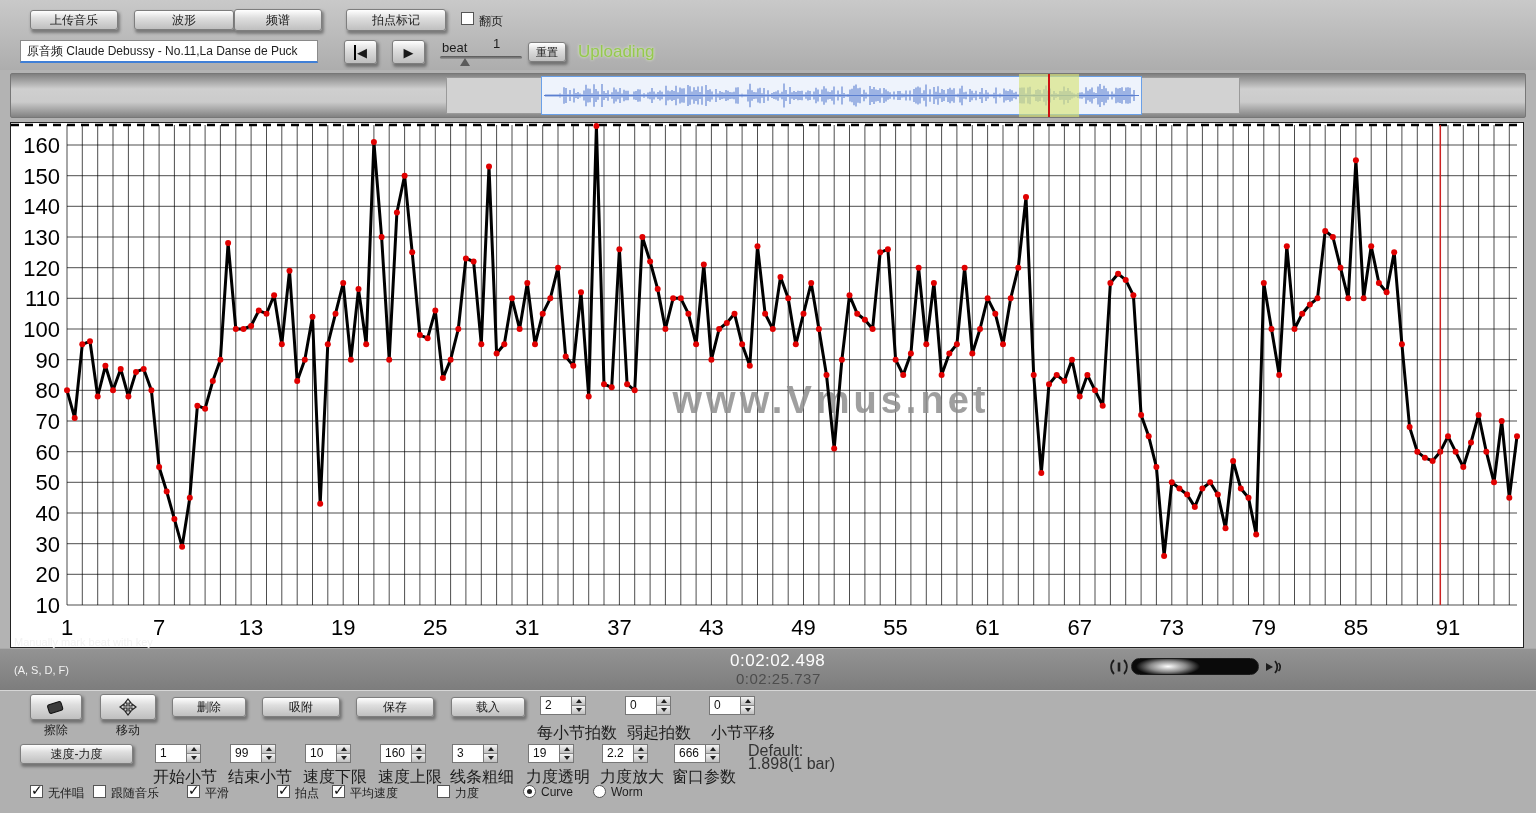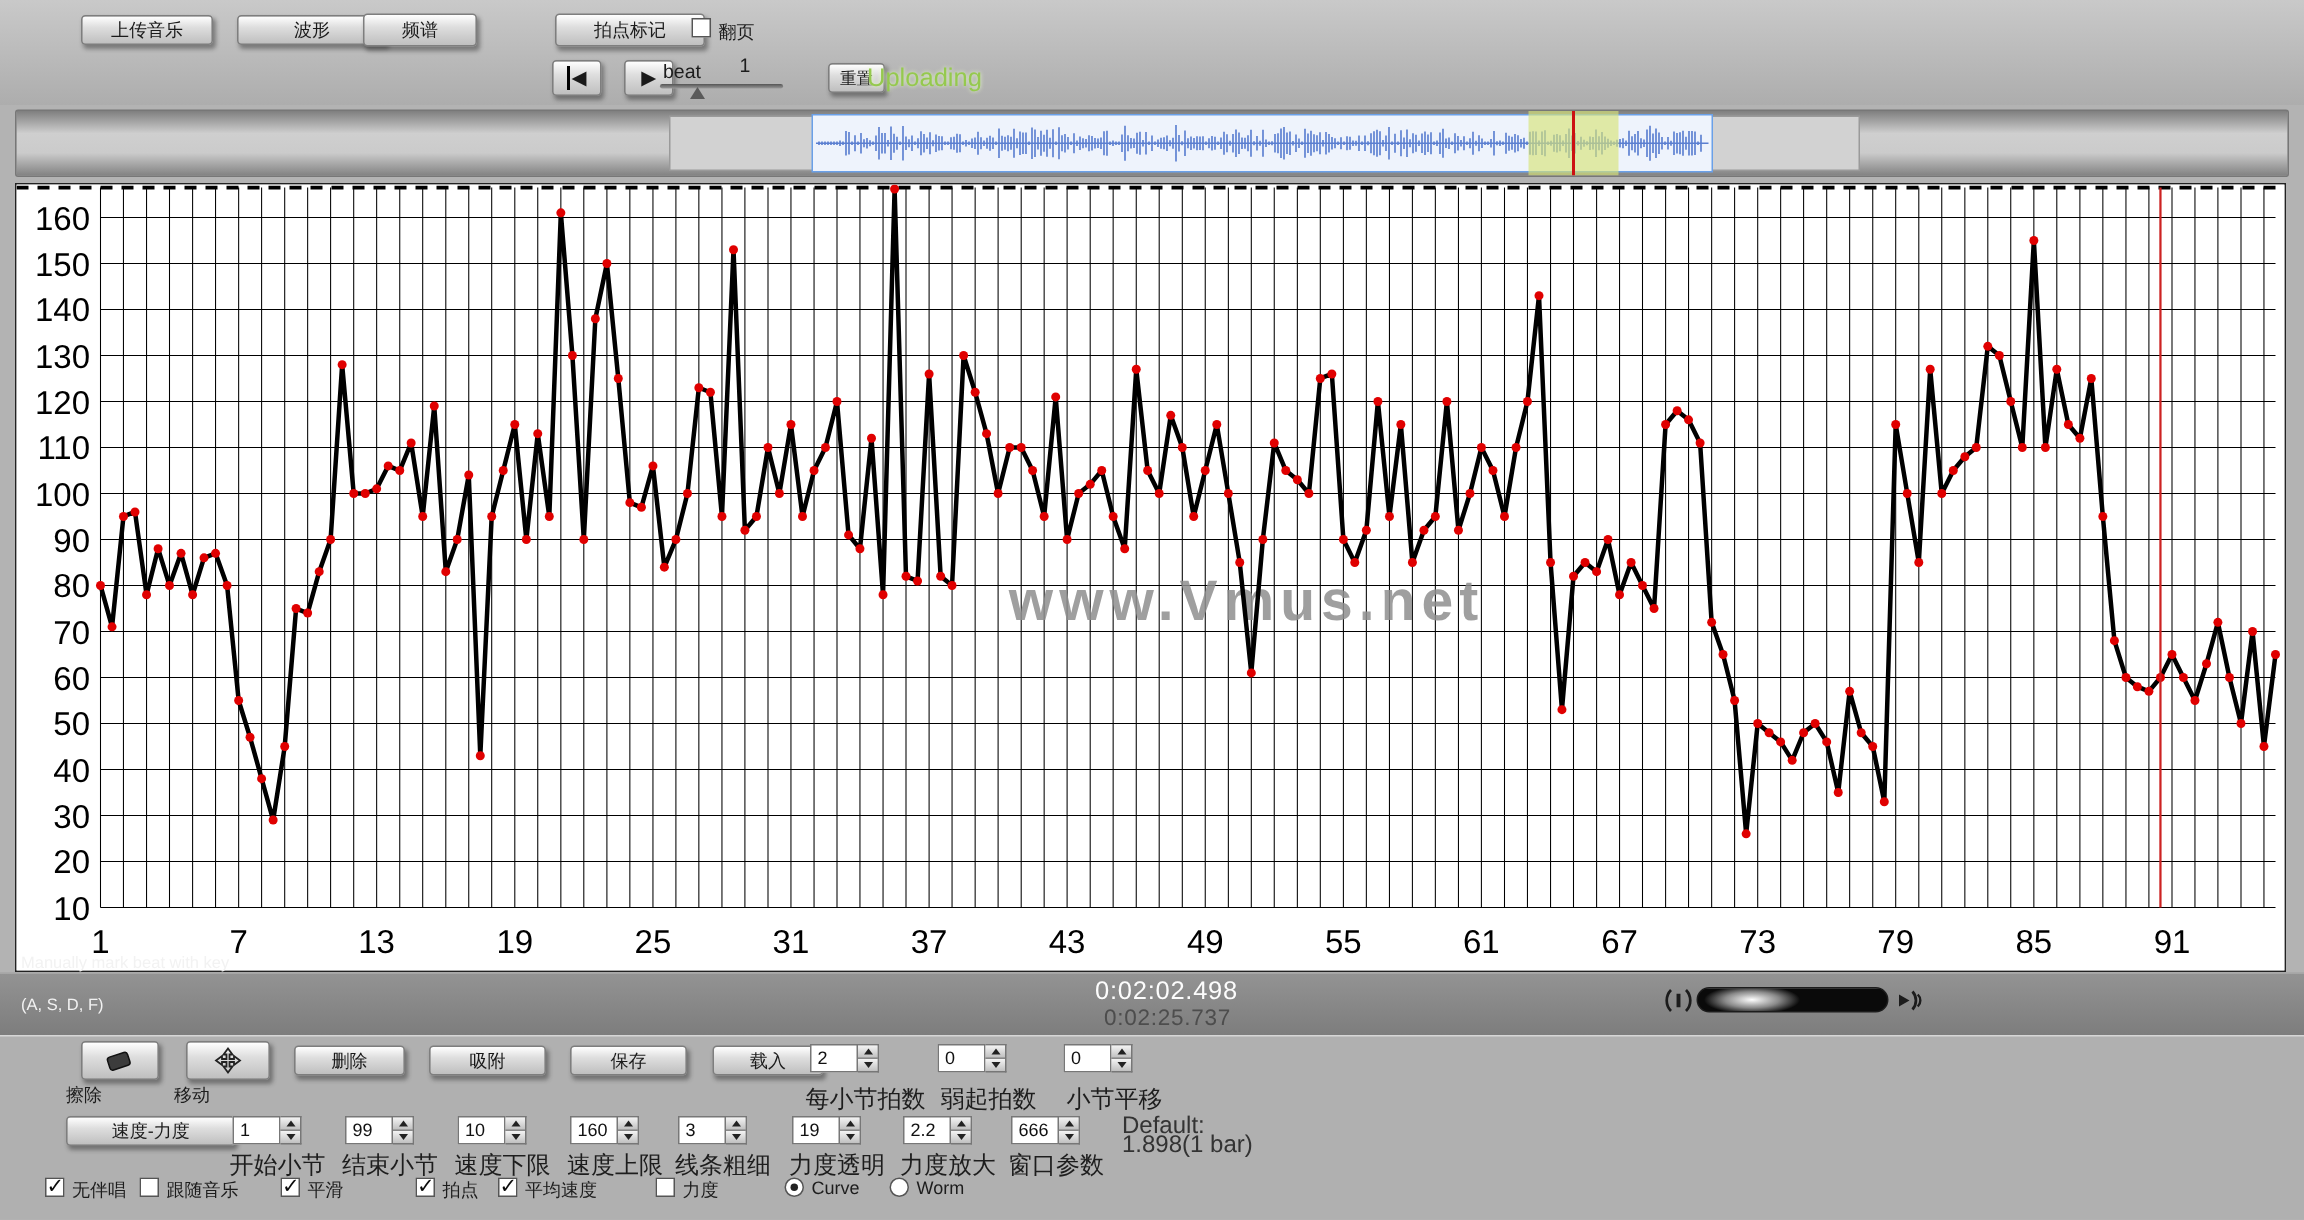--- a/index.html
+++ b/index.html
@@ -1,21 +1,21 @@
 <!DOCTYPE html>
 <html><head>
 <meta charset="utf-8">
 <style>
   *{margin:0;padding:0;box-sizing:border-box}
   html,body{background:#9a9a9a}
   #app{position:relative;width:1536px;height:813px;background:#b3b3b3;overflow:hidden;
        font-family:"Liberation Sans","DejaVu Sans",sans-serif;}
   .btn{position:absolute;display:flex;align-items:center;justify-content:center;
        font-size:12px;color:#1a1a1a;background:linear-gradient(#ffffff,#dedede 40%,#bfbfbf);
-       border:1px solid #7e7e7e;border-radius:3px;box-shadow:1.5px 2.5px 3px rgba(40,40,40,.45);cursor:default;margin-left:24px;}
+       border:1px solid #7e7e7e;border-radius:3px;box-shadow:1.5px 2.5px 3px rgba(40,40,40,.45);cursor:default;}
   .lbl{position:absolute;font-size:12px;color:#1d1d1d;white-space:nowrap}
   .small{font-size:16px}
   .topbar{position:absolute;left:0;top:0;width:1536px;height:70px;background:linear-gradient(#c9c9c9,#adadad)}
   .stripbar{position:absolute;left:10px;top:73px;width:1516px;height:45px;border:1px solid #777;border-radius:2px;
        background:linear-gradient(180deg,#7f7f7f,#cfcfcf 35%,#cbcbcb 65%,#828282)}
   .chartbox{position:absolute;left:10px;top:122px;width:1514px;height:526px;background:#fff;border:1px solid #222}
   .statusbar{position:absolute;left:0;top:648px;width:1536px;height:42px;background:linear-gradient(#939393,#7d7d7d);border-top:1px solid #a9a9a9}
   .bottombar{position:absolute;left:0;top:690px;width:1536px;height:123px;background:#b0b0b0;border-top:1px solid #d6d6d6}
   .input{position:absolute;background:#fff;border:1px solid #8a8a8a;border-bottom:2px solid #3f7fd6;
        font-size:12px;color:#222;padding:0 6px;font-family:inherit}
@@ -43,25 +43,26 @@
 </style>
 </head>
 <body>
 
 <div id="app">
 
   <div class="topbar"></div>
 
   <div class="btn" style="left:30px;top:10px;width:88px;height:20px">上传音乐</div>
   <div class="btn" style="left:134px;top:10px;width:100px;height:20px">波形</div>
-  <div class="btn" style="left:218px;top:9px;width:76px;height:22px">频谱</div>
+  <div class="btn" style="left:234px;top:9px;width:88px;height:22px">频谱</div>
   <div class="btn" style="left:346px;top:9px;width:100px;height:22px">拍点标记</div>
   <span class="chk" style="left:461px;top:12px"></span>
   <span class="lbl" style="left:479px;top:13px">翻页</span>
 
+  <input class="input" style="left: 20px; top: 40px; width: 298px; height: 23px;" readonly="" value="原音频 Claude Debussy - No.11,La Danse de Puck">
   <div class="btn" style="left:344px;top:40px;width:33px;height:24px;font-size:13px">
     <span style="border-left:2px solid #000;padding-left:1px">◀</span>
   </div>
   <div class="btn" style="left:392px;top:40px;width:33px;height:24px;font-size:13px">
     <span>▶</span>
   </div>
   <span class="lbl" style="left:442px;top:40px;font-size:13px">beat</span>
   <span class="lbl" style="left:493px;top:36px;font-size:13px">1</span>
   <div class="track" style="left:440px;top:56px;width:82px"></div>
   <div class="thumb" style="left:460px;top:58px"></div>

